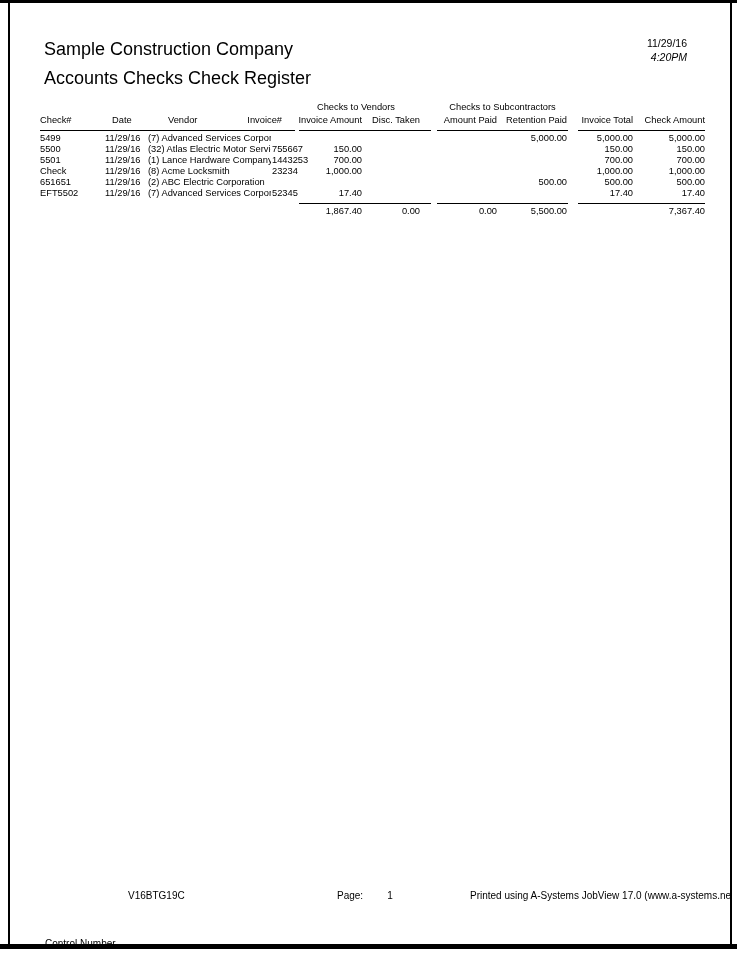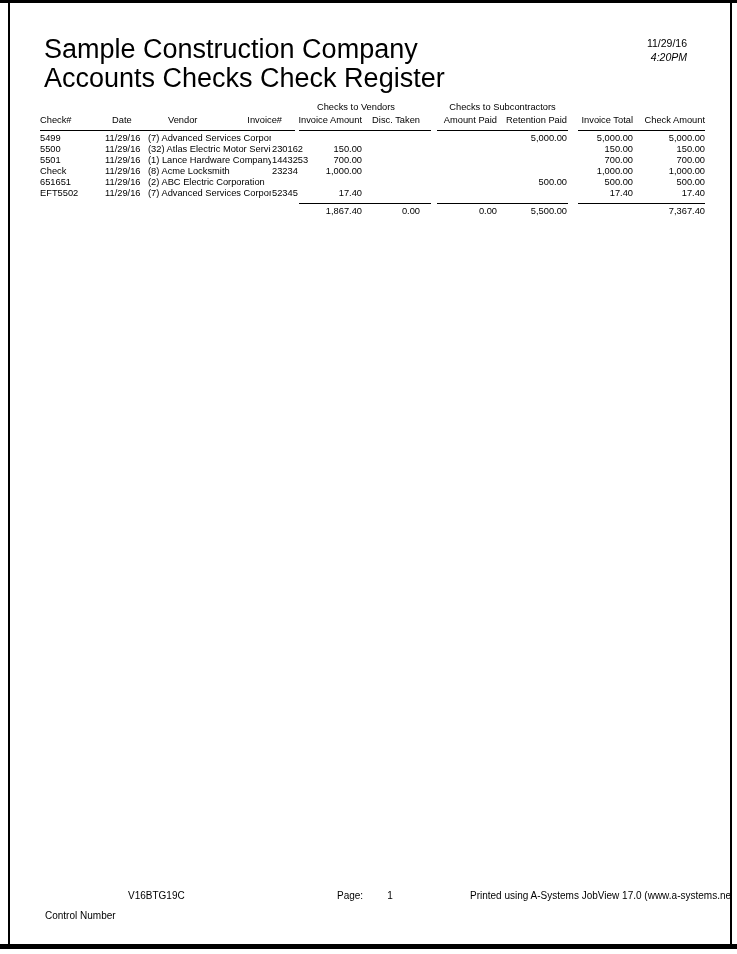--- a/index.html
+++ b/index.html
@@ -2,21 +2,21 @@
 <html><head>
 <meta charset="utf-8">
 <style>
   html,body{margin:0;padding:0;background:#ffffff;}
   .page{position:relative;width:737px;height:954px;background:#fff;overflow:hidden;
         font-family:"Liberation Sans","DejaVu Sans",sans-serif;color:#000;}
   .abs{position:absolute;}
   .bar{position:absolute;background:#000;}
   .rule{position:absolute;height:1px;background:#000;}
 
-  .title{left:44px;font-size:27px;line-height:27px;white-space:nowrap;text-align:center;}
+  .title{left:44px;font-size:18px;line-height:27px;white-space:nowrap;text-align:center;}
   .meta{left:570px;width:117px;text-align:right;font-size:10.5px;line-height:14px;white-space:nowrap;}
 
   .th,.cell,.tot{font-size:9.3px;line-height:11px;white-space:nowrap;position:absolute;top:0;}
   .hdrrow,.trow,.totrow{position:relative;height:11px;}
 
   .c-check{left:40px;width:62px;}
   .c-date{left:105px;width:44px;}
   .c-vendor{left:148px;width:123px;overflow:hidden;}
   .c-invoice{left:272px;width:55px;}
   .c-invamt{left:292px;width:70px;text-align:right;}
@@ -83,21 +83,21 @@
         <span class="cell c-disc"></span>
         <span class="cell c-amtpaid"></span>
         <span class="cell c-retpaid">5,000.00</span>
         <span class="cell c-invtotal">5,000.00</span>
         <span class="cell c-chkamt">5,000.00</span>
       </div>
       <div class="trow">
         <span class="cell c-check">5500</span>
         <span class="cell c-date">11/29/16</span>
         <span class="cell c-vendor">(32) Atlas Electric Motor Servic</span>
-        <span class="cell c-invoice">230162</span>
+        <span class="cell c-invoice">755667</span>
         <span class="cell c-invamt">150.00</span>
         <span class="cell c-disc"></span>
         <span class="cell c-amtpaid"></span>
         <span class="cell c-retpaid"></span>
         <span class="cell c-invtotal">150.00</span>
         <span class="cell c-chkamt">150.00</span>
       </div>
       <div class="trow">
         <span class="cell c-check">5501</span>
         <span class="cell c-date">11/29/16</span>
@@ -154,19 +154,19 @@
 
   <div class="abs totrow" style="top:206px;left:0;right:0;">
     <span class="tot c-invamt">1,867.40</span>
     <span class="tot c-disc">0.00</span>
     <span class="tot c-amtpaid">0.00</span>
     <span class="tot c-retpaid">5,500.00</span>
     <span class="tot c-invtotal"></span>
     <span class="tot c-chkamt">7,367.40</span>
   </div>
 
-  <div class="abs foot" style="left:45px;top:910px;">Control Number</div>
+  <div class="abs foot" style="left:45px;top:938px;">Control Number</div>
   <div class="abs foot" style="left:128px;top:890px;">V16BTG19C</div>
   <div class="abs foot" style="left:337px;top:890px;">Page:</div>
   <div class="abs foot" style="left:382px;top:890px;width:16px;text-align:center;">1</div>
   <div class="abs foot" style="left:470px;top:890px;width:297px;overflow:hidden;">Printed using A-Systems JobView 17.0 (www.a-systems.ne</div>
 
 </div>
 
 </body></html>

